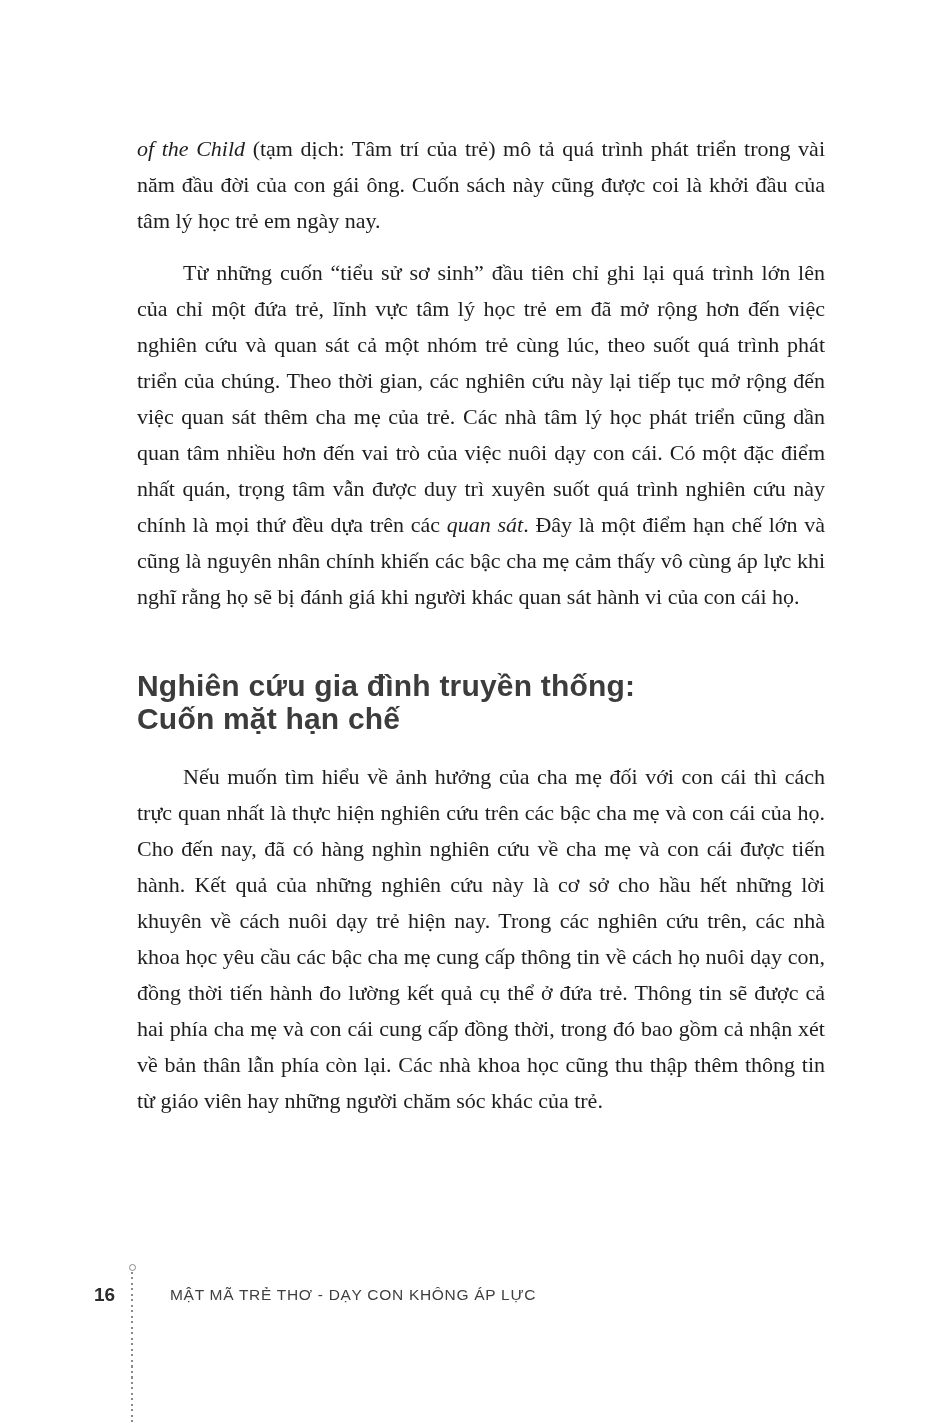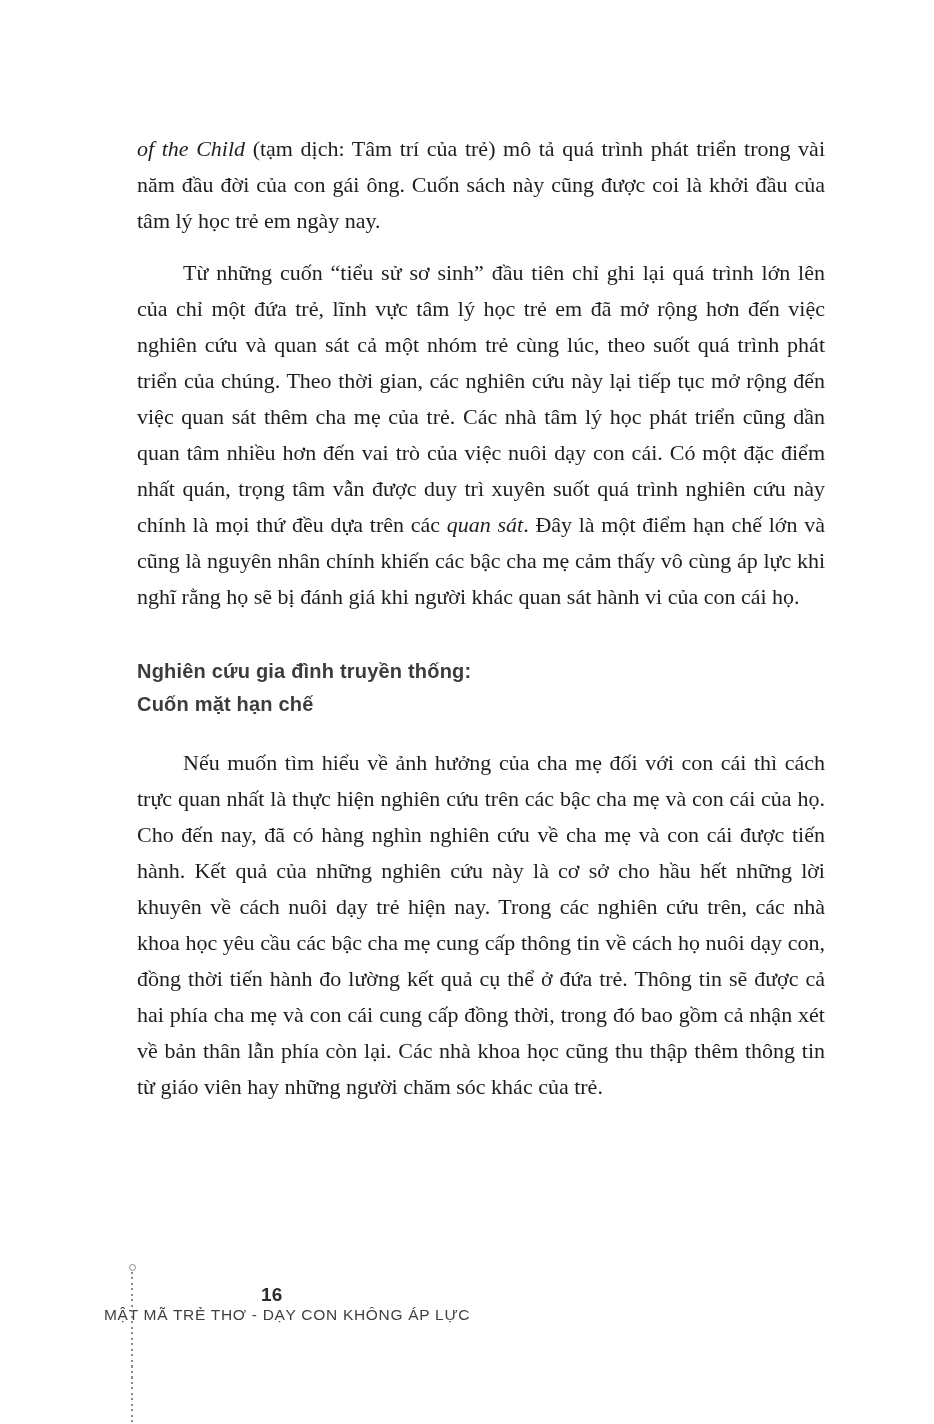--- a/index.html
+++ b/index.html
@@ -27,49 +27,48 @@
     line-height: 36px;
     text-align: justify;
     text-indent: 46px;
     margin-bottom: 16px;
     color: #1e1e1e;
   }
   .body-text.no-indent { text-indent: 0; }
   .body-text em { font-style: italic; }
   .heading {
     font-family: "Liberation Sans", "DejaVu Sans", sans-serif;
-    font-size: 20px;
+    font-size: 30px;
     line-height: 33px;
     font-weight: 700;
     color: #3c3c3c;
     letter-spacing: 0.2px;
-    margin-top: 40px;
+    margin-top: 54px;
     margin-bottom: 24px;
   }
   .heading-line { display: block; }
   .footer {
     position: absolute;
     left: 94px;
     top: 1284px;
     display: flex;
     align-items: center;
     font-family: "Liberation Sans", "DejaVu Sans", sans-serif;
-    flex-direction: column;
   }
   .page-number {
     font-weight: 700;
     font-size: 19px;
     color: #2d2d2d;
     width: 42px;
   }
   .footer-title {
     font-size: 15.5px;
     letter-spacing: 0.7px;
     color: #3f3f3f;
-    margin-left: 10px;
+    margin-left: 34px;
     white-space: nowrap;
   }
   .vline {
     position: absolute;
     left: 131px;
     top: 1272px;
     bottom: 0;
     width: 2px;
     background-image: repeating-linear-gradient(to bottom, #8a8a8a 0 2px, transparent 2px 5.5px);
   }

